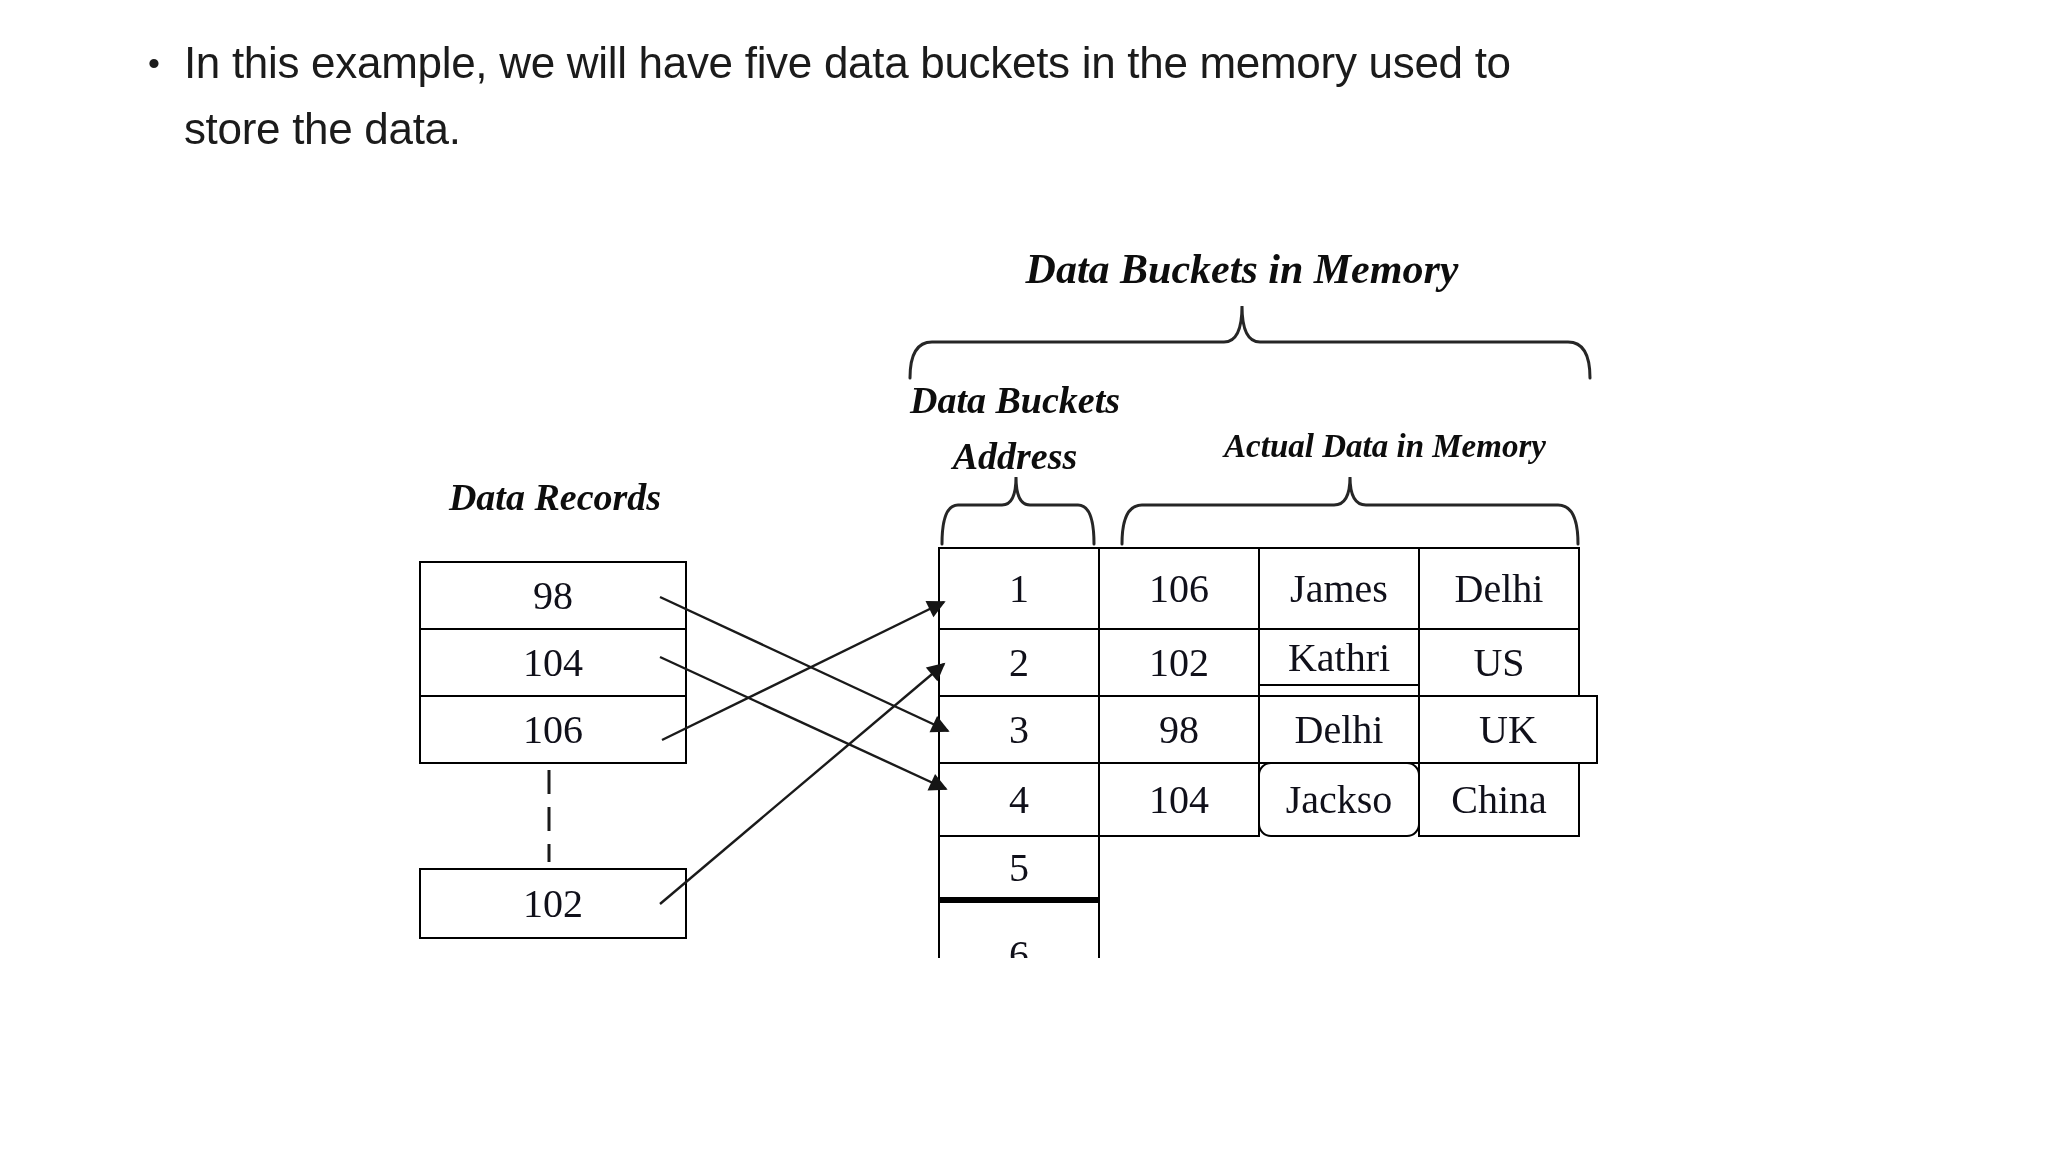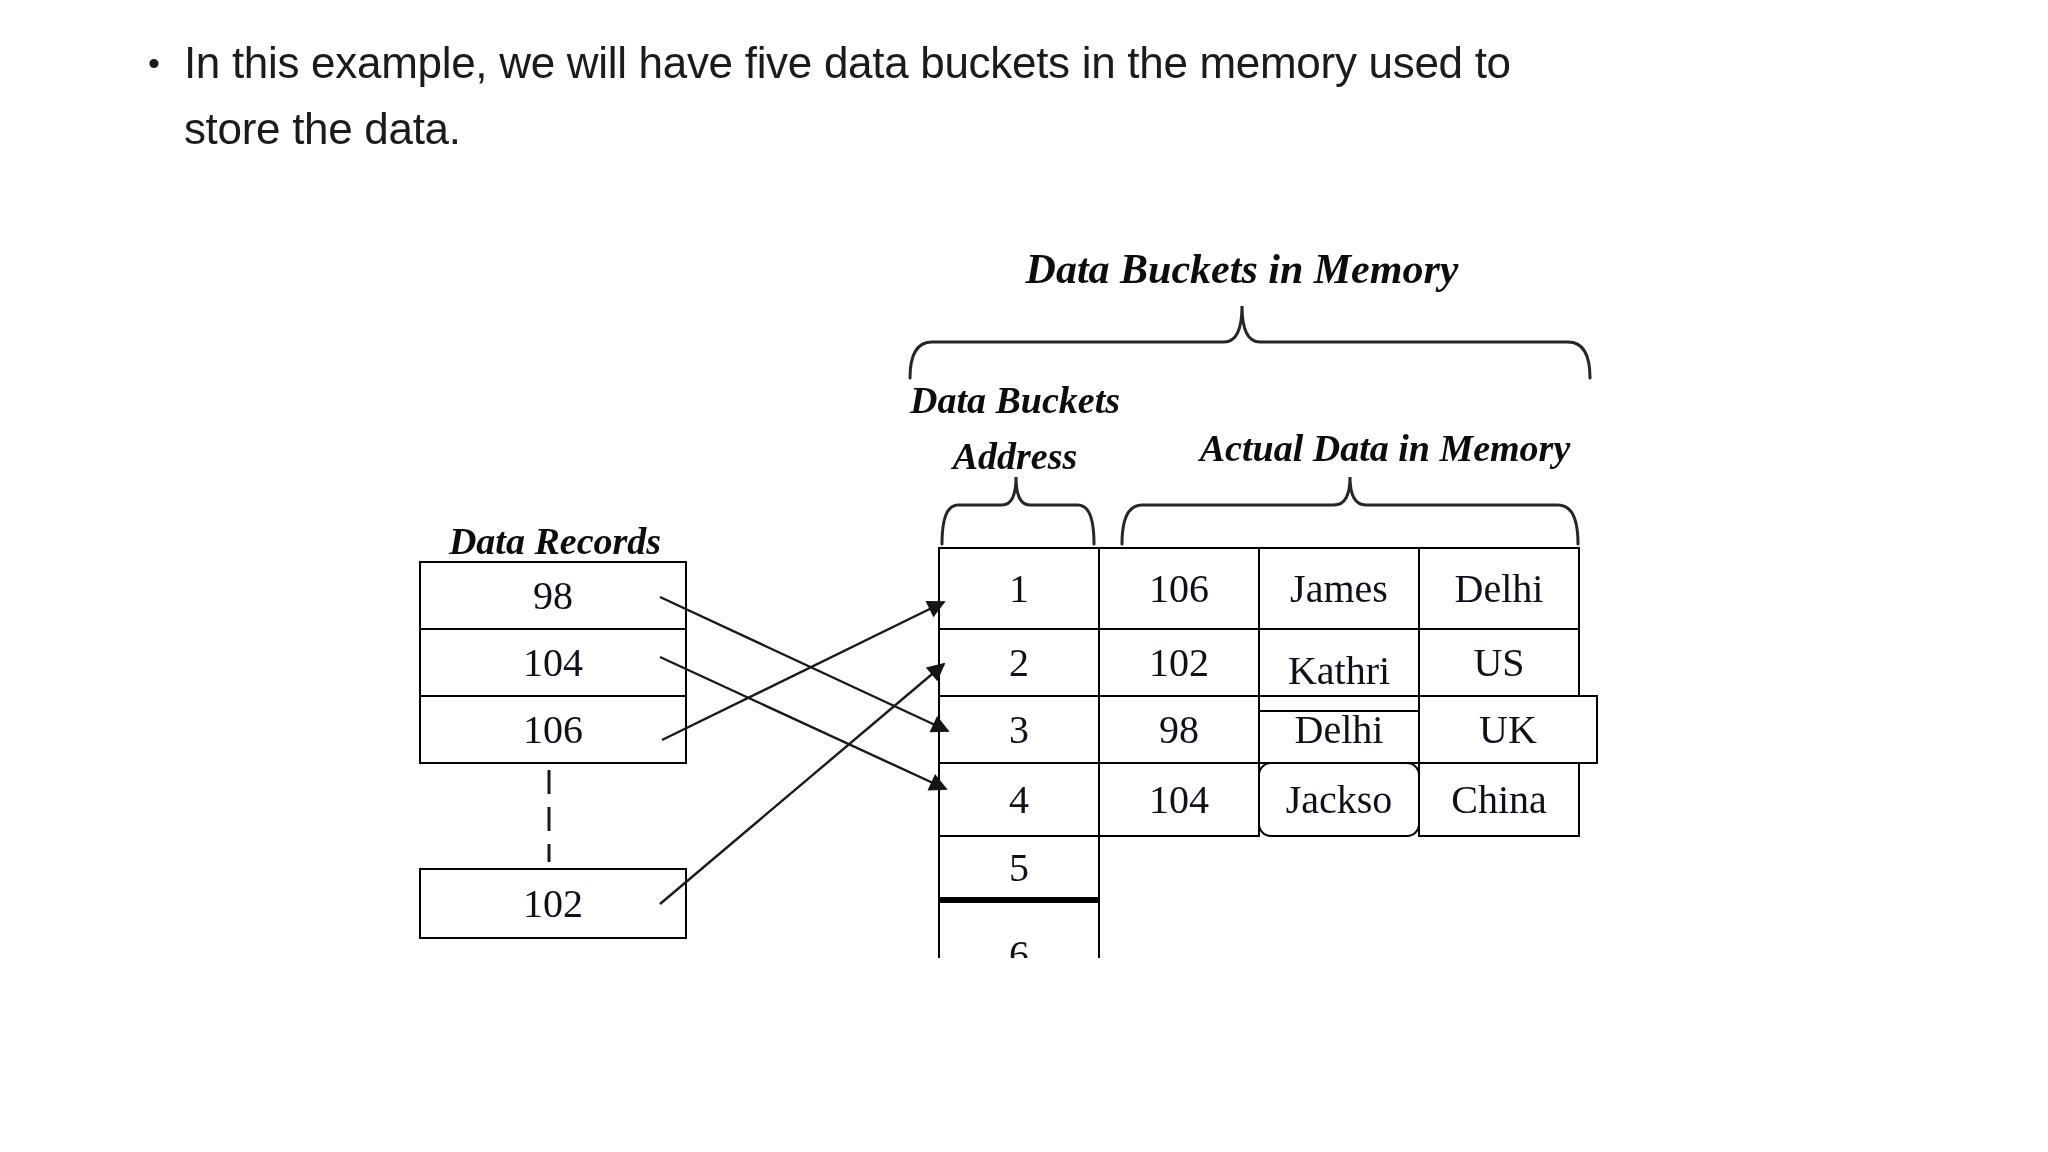--- a/index.html
+++ b/index.html
@@ -40,22 +40,22 @@
     font-weight: bold;
     color: #0d0d0d;
     text-align: center;
     line-height: 1.1;
     white-space: nowrap;
     font-style: italic;
   }
   .lbl-title        { left: 1020px; top: 246px; width: 444px; font-size: 42px; }
   .lbl-buckets      { left:  889px; top: 380px; width: 252px; font-size: 38px; }
   .lbl-address      { left:  889px; top: 436px; width: 252px; font-size: 38px; }
-  .lbl-actual       { left: 1163px; top: 428px; width: 444px; font-size: 38px; }
-  .lbl-records      { left:  433px; top: 477px; width: 244px; font-size: 38px; margin-top: 44px; }
+  .lbl-actual       { left: 1163px; top: 428px; width: 444px; font-size: 33px; }
+  .lbl-records      { left:  433px; top: 477px; width: 244px; font-size: 38px; }
 
   
   .cell {
     position: absolute;
     box-sizing: border-box;
     border: 2px solid #000;
     display: flex;
     align-items: center;
     justify-content: center;
     font-size: 40px;
@@ -120,21 +120,21 @@
   <div class="thick-bar"></div>
   <div class="cell-cut" style="left:938px; top:903px; width:162px; height:55px;">
     <span>6</span>
   </div>
 
   <div class="cell" style="left:1098px; top:547px; width:162px; height:83px;">106</div>
   <div class="cell" style="left:1258px; top:547px; width:162px; height:83px;">James</div>
   <div class="cell" style="left:1418px; top:547px; width:162px; height:83px;">Delhi</div>
 
   <div class="cell" style="left:1098px; top:628px; width:162px; height:69px;">102</div>
-  <div class="cell" style="left:1258px; top:628px; width:162px; height:84px;">Kathri</div>
+  <div class="cell" style="left:1258px; top:628px; width:162px; height:58px;">Kathri</div>
   <div class="cell" style="left:1418px; top:628px; width:162px; height:69px;">US</div>
 
   <div class="cell" style="left:1098px; top:695px; width:162px; height:69px;">98</div>
   <div class="cell" style="left:1258px; top:695px; width:162px; height:69px;">Delhi</div>
   <div class="cell" style="left:1418px; top:695px; width:180px; height:69px;">UK</div>
 
   <div class="cell" style="left:1098px; top:762px; width:162px; height:75px;">104</div>
   <div class="cell" style="left:1258px; top:762px; width:162px; height:75px;border-radius:13px;">Jackso</div>
   <div class="cell" style="left:1418px; top:762px; width:162px; height:75px;">China</div>
 

